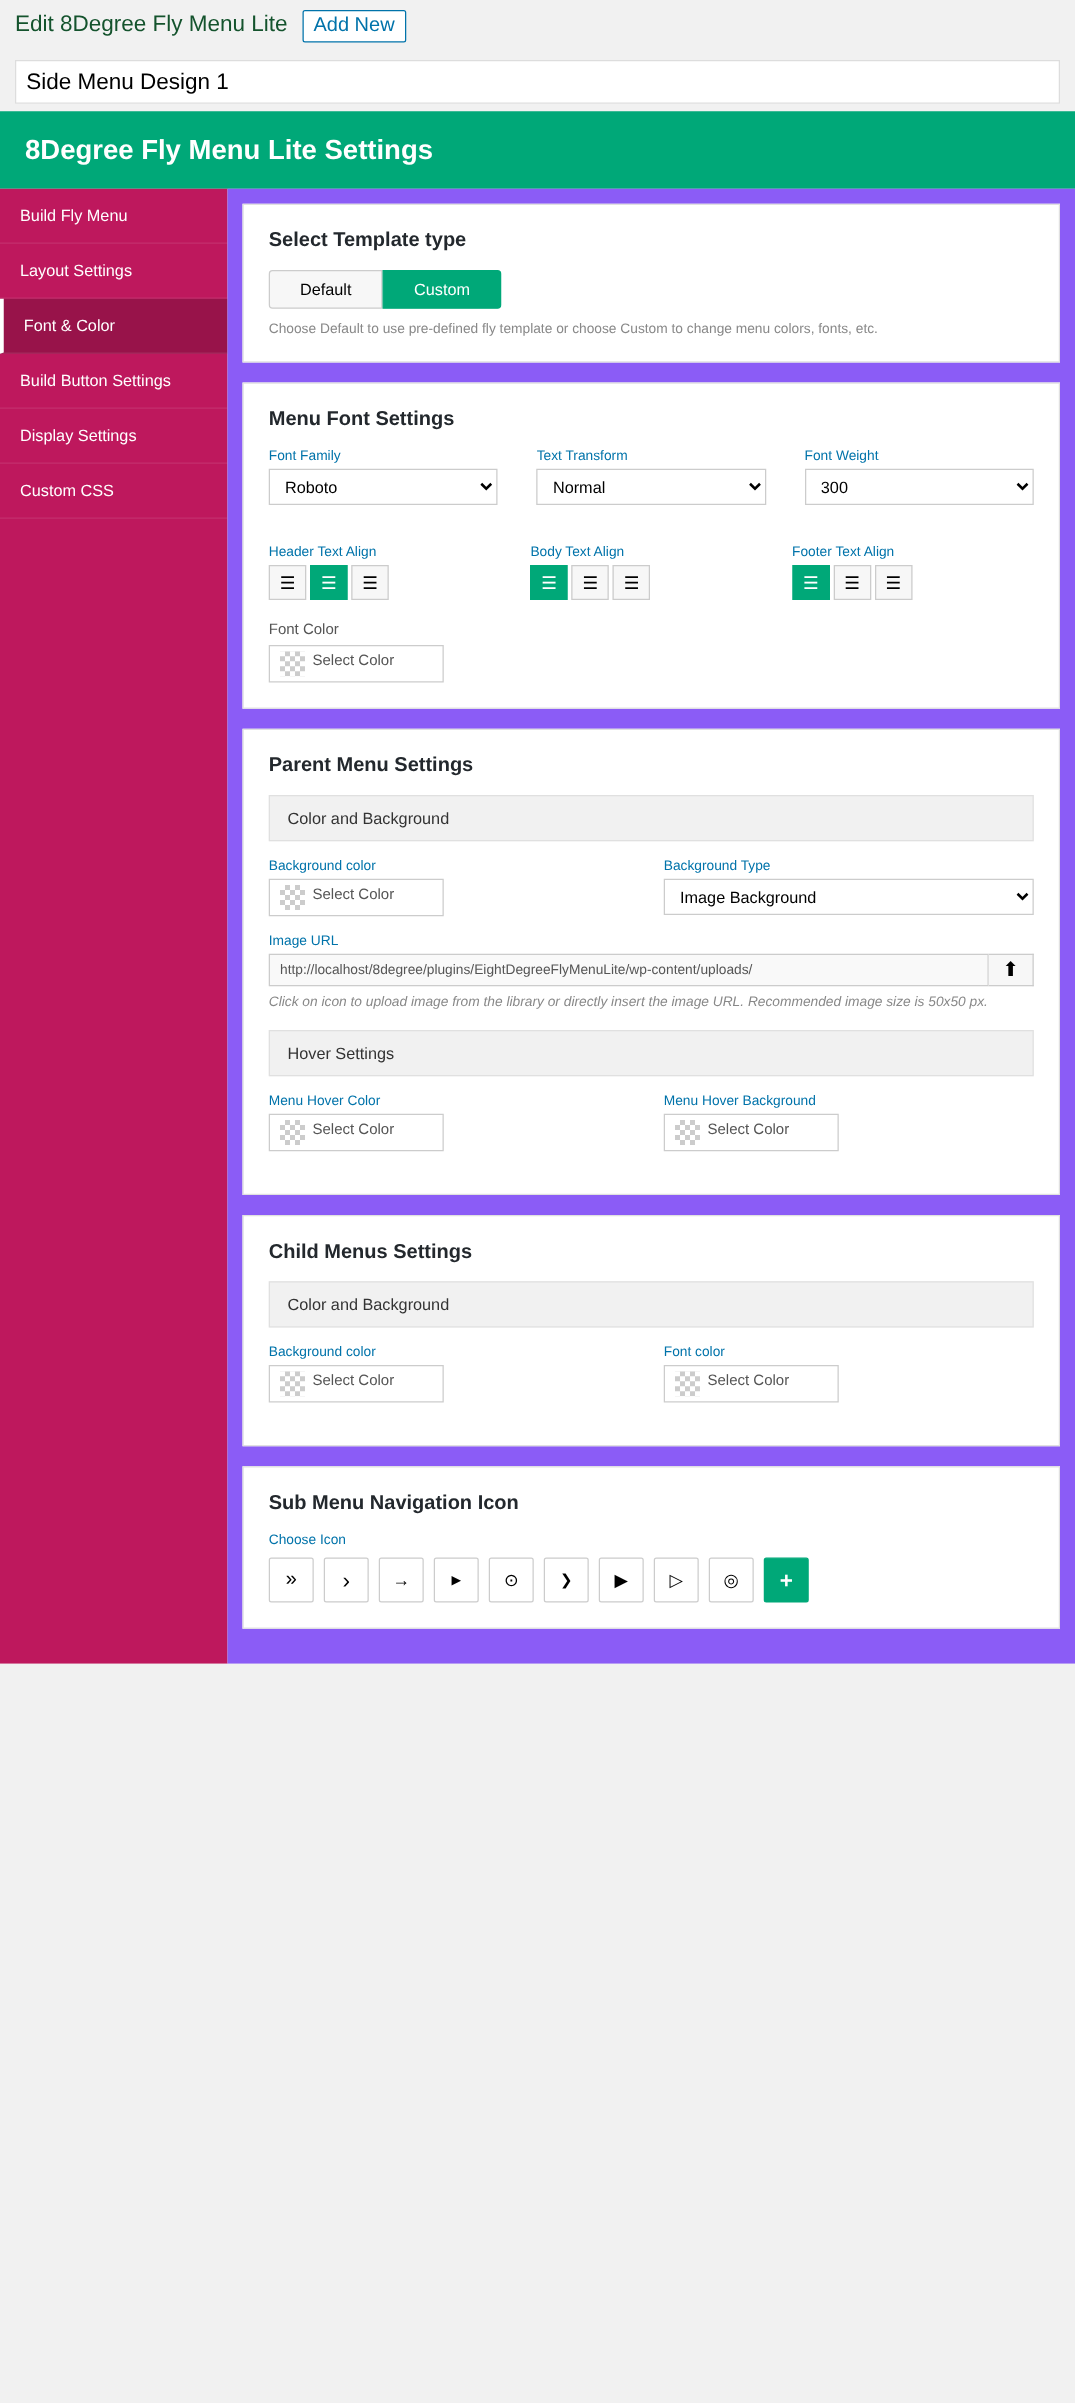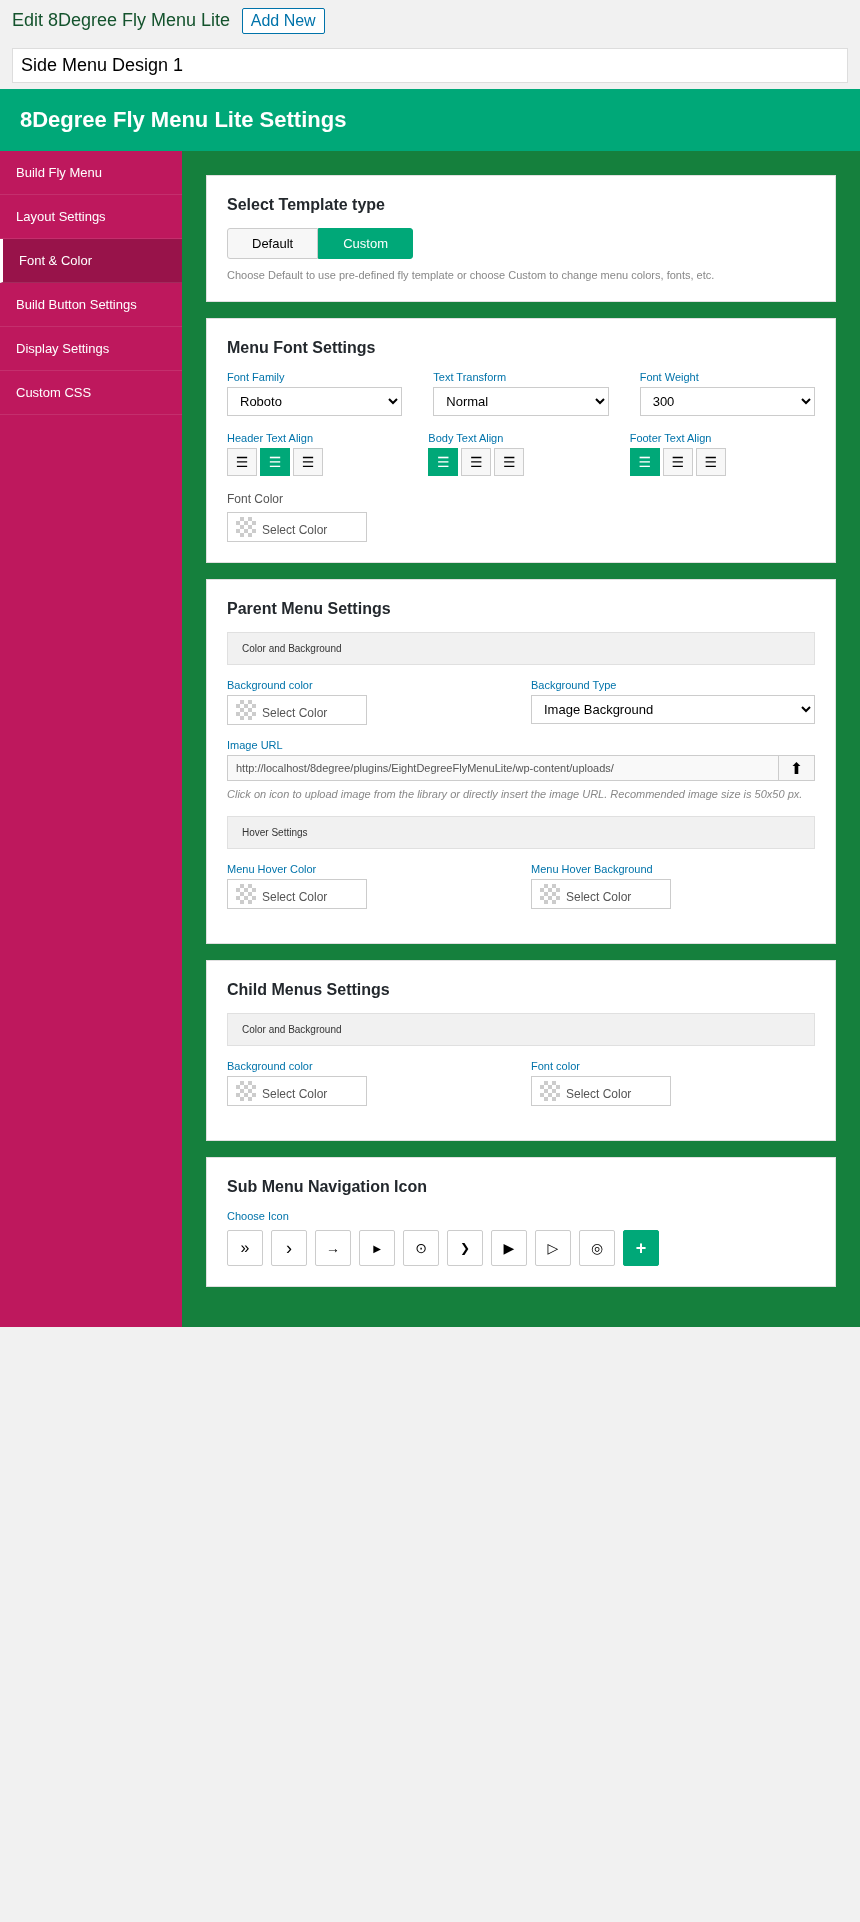--- a/index.html
+++ b/index.html
@@ -14,53 +14,53 @@
 
     .settings-header { background: #00a878; color: #fff; padding: 18px 20px; }
     .settings-header h1 { font-size: 22px; font-weight: 600; }
 
     .main-layout { display: flex; min-height: 900px; }
 
     .sidebar { width: 182px; background: #be185d; flex-shrink: 0; }
     .sidebar-item { padding: 14px 16px; color: #fff; font-size: 13px; font-weight: 500; cursor: pointer; border-bottom: 1px solid rgba(255,255,255,0.1); }
     .sidebar-item.active { background: rgba(0,0,0,0.2); border-left: 3px solid #fff; }
 
-    .content-area { flex: 1; padding: 24px; background: #15803d; }
+    .content-area { flex: 1; padding: 12px; background: #8b5cf6; }
 
     .section-card { background: #fff; border: 1px solid #e0e0e0; margin-bottom: 16px; padding: 20px; }
 
     .section-title { font-size: 16px; font-weight: 600; color: #23282d; margin-bottom: 14px; }
 
     
     .template-btns { display: flex; gap: 0; margin-bottom: 10px; }
     .tmpl-btn { padding: 7px 24px; border: 1px solid #ccc; background: #f7f7f7; cursor: pointer; font-size: 13px; }
     .tmpl-btn.active { background: #00a878; color: #fff; border-color: #00a878; }
     .tmpl-btn:first-child { border-radius: 3px 0 0 3px; }
     .tmpl-btn:last-child { border-radius: 0 3px 3px 0; }
     .template-hint { font-size: 11px; color: #888; }
 
     
-    .font-row { display: flex; gap: 31px; margin-bottom: 16px; flex-wrap: wrap; }
+    .font-row { display: flex; gap: 31px; margin-bottom: 32px; flex-wrap: wrap; }
     .font-group { flex: 1; min-width: 140px; }
     .field-label { font-size: 11px; color: #0073aa; margin-bottom: 4px; font-weight: 500; }
     .select-field { width: 100%; padding: 5px 8px; border: 1px solid #ccc; font-size: 13px; background: #fff; cursor: pointer; }
 
     .align-row { display: flex; gap: 16px; margin-bottom: 16px; flex-wrap: wrap; }
     .align-group { flex: 1; min-width: 120px; }
     .align-btns { display: flex; gap: 3px; margin-top: 4px; }
     .align-btn { width: 30px; height: 28px; border: 1px solid #ccc; background: #f7f7f7; cursor: pointer; display: flex; align-items: center; justify-content: center; font-size: 14px; }
     .align-btn.active { background: #00a878; color: #fff; border-color: #00a878; }
 
     .color-label { font-size: 12px; color: #555; margin-bottom: 6px; font-weight: 500; }
-    .color-picker-btn { display: flex; align-items: flex-end; gap: 6px; border: 1px solid #ccc; background: #fff; padding: 4px 8px; cursor: pointer; width: 140px; }
+    .color-picker-btn { display: flex; align-items: flex-start; gap: 6px; border: 1px solid #ccc; background: #fff; padding: 4px 8px; cursor: pointer; width: 140px; }
     .color-checker { width: 20px; height: 20px; background: repeating-conic-gradient(#ccc 0% 25%, #fff 0% 50%) 0 0 / 8px 8px; flex-shrink: 0; }
     .color-picker-text { font-size: 12px; color: #555; }
 
     
-    .subsection-bar { background: #f1f1f1; border: 1px solid #e0e0e0; padding: 10px 14px; margin-bottom: 14px; font-size: 10px; color: #333; font-weight: 500; }
+    .subsection-bar { background: #f1f1f1; border: 1px solid #e0e0e0; padding: 10px 14px; margin-bottom: 14px; font-size: 13px; color: #333; font-weight: 500; }
 
     .two-col { display: flex; gap: 20px; flex-wrap: wrap; margin-bottom: 14px; }
     .col-half { flex: 1; min-width: 160px; }
 
     .image-url-row { margin-bottom: 8px; }
     .image-url-input-wrap { display: flex; gap: 0; }
     .image-url-input { flex: 1; padding: 6px 8px; border: 1px solid #ccc; font-size: 11px; color: #555; background: #f9f9f9; }
     .image-upload-btn { width: 36px; border: 1px solid #ccc; border-left: none; background: #f7f7f7; cursor: pointer; display: flex; align-items: center; justify-content: center; font-size: 16px; }
     .image-hint { font-size: 11px; color: #888; font-style: italic; line-height: 1.4; }
 

